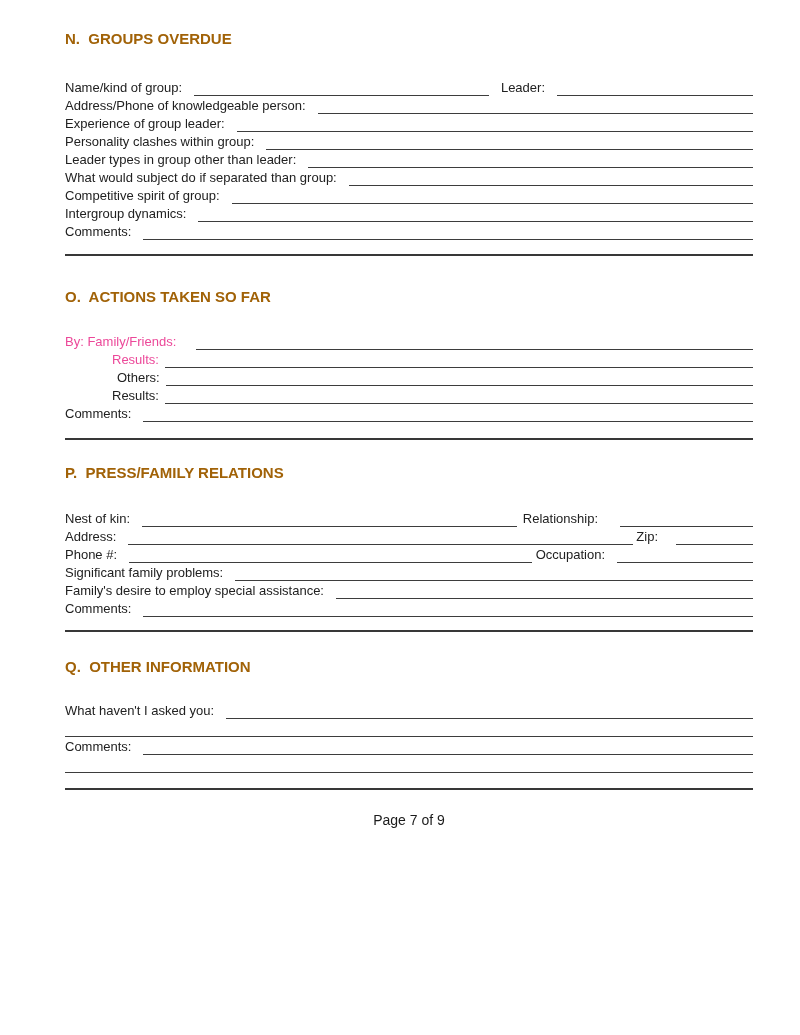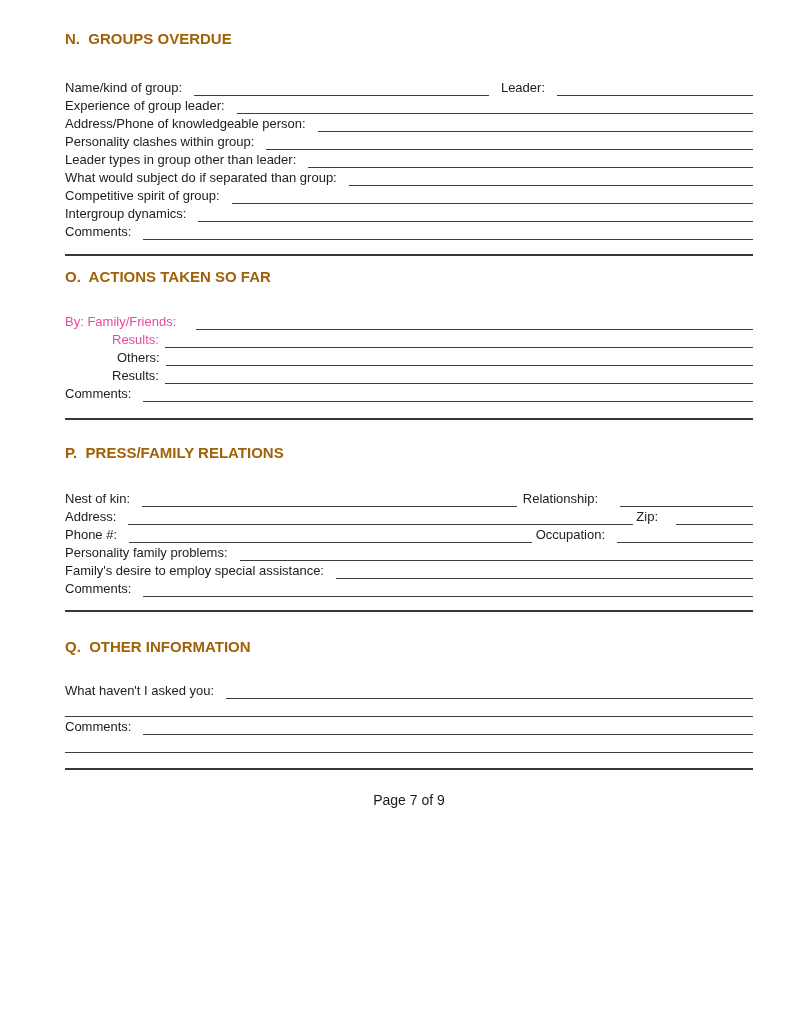--- a/index.html
+++ b/index.html
@@ -59,30 +59,30 @@
   <div class="section-title" style="margin-top:30px; margin-bottom:30px;">N.  GROUPS OVERDUE</div>
 
   <div class="row">
     <span class="label">Name/kind of group:</span>
     <span class="line"></span>
     <span class="label" style="margin-left:12px;">Leader:</span>
     <span class="line fixed" style="width:196px;"></span>
   </div>
 
   <div class="row">
+    <span class="label">Address/Phone of knowledgeable person:</span>
+    <span class="line"></span>
+  </div>
+
+  <div class="row">
     <span class="label">Experience of group leader:</span>
     <span class="line"></span>
   </div>
 
   <div class="row">
-    <span class="label">Address/Phone of knowledgeable person:</span>
-    <span class="line"></span>
-  </div>
-
-  <div class="row">
     <span class="label">Personality clashes within group:</span>
     <span class="line"></span>
   </div>
 
   <div class="row">
     <span class="label">Leader types in group other than leader:</span>
     <span class="line"></span>
   </div>
 
   <div class="row">
@@ -100,21 +100,21 @@
     <span class="line"></span>
   </div>
 
   <div class="row">
     <span class="label">Comments:</span>
     <span class="line"></span>
   </div>
 
   <div class="rule" style="margin-top:14px;"></div>
 
-  <div class="section-title" style="margin-top:12px; margin-bottom:26px;">O.  ACTIONS TAKEN SO FAR</div>
+  <div class="section-title" style="margin-top:32px; margin-bottom:26px;">O.  ACTIONS TAKEN SO FAR</div>
 
   <div class="row">
     <span class="label red">By: Family/Friends:</span>
     <span class="line" style="margin-left:20px;"></span>
   </div>
 
   <div class="row">
     <span class="label red" style="padding-left:47px;">Results:</span>
     <span class="line noml"></span>
   </div>
@@ -153,21 +153,21 @@
   </div>
 
   <div class="row">
     <span class="label">Phone #:</span>
     <span class="line"></span>
     <span class="label" style="margin-left:4px;">Occupation:</span>
     <span class="line fixed" style="width:136px;"></span>
   </div>
 
   <div class="row">
-    <span class="label">Personality family problems:</span>
+    <span class="label">Significant family problems:</span>
     <span class="line"></span>
   </div>
 
   <div class="row">
     <span class="label">Family's desire to employ special assistance:</span>
     <span class="line"></span>
   </div>
 
   <div class="row">
     <span class="label">Comments:</span>

